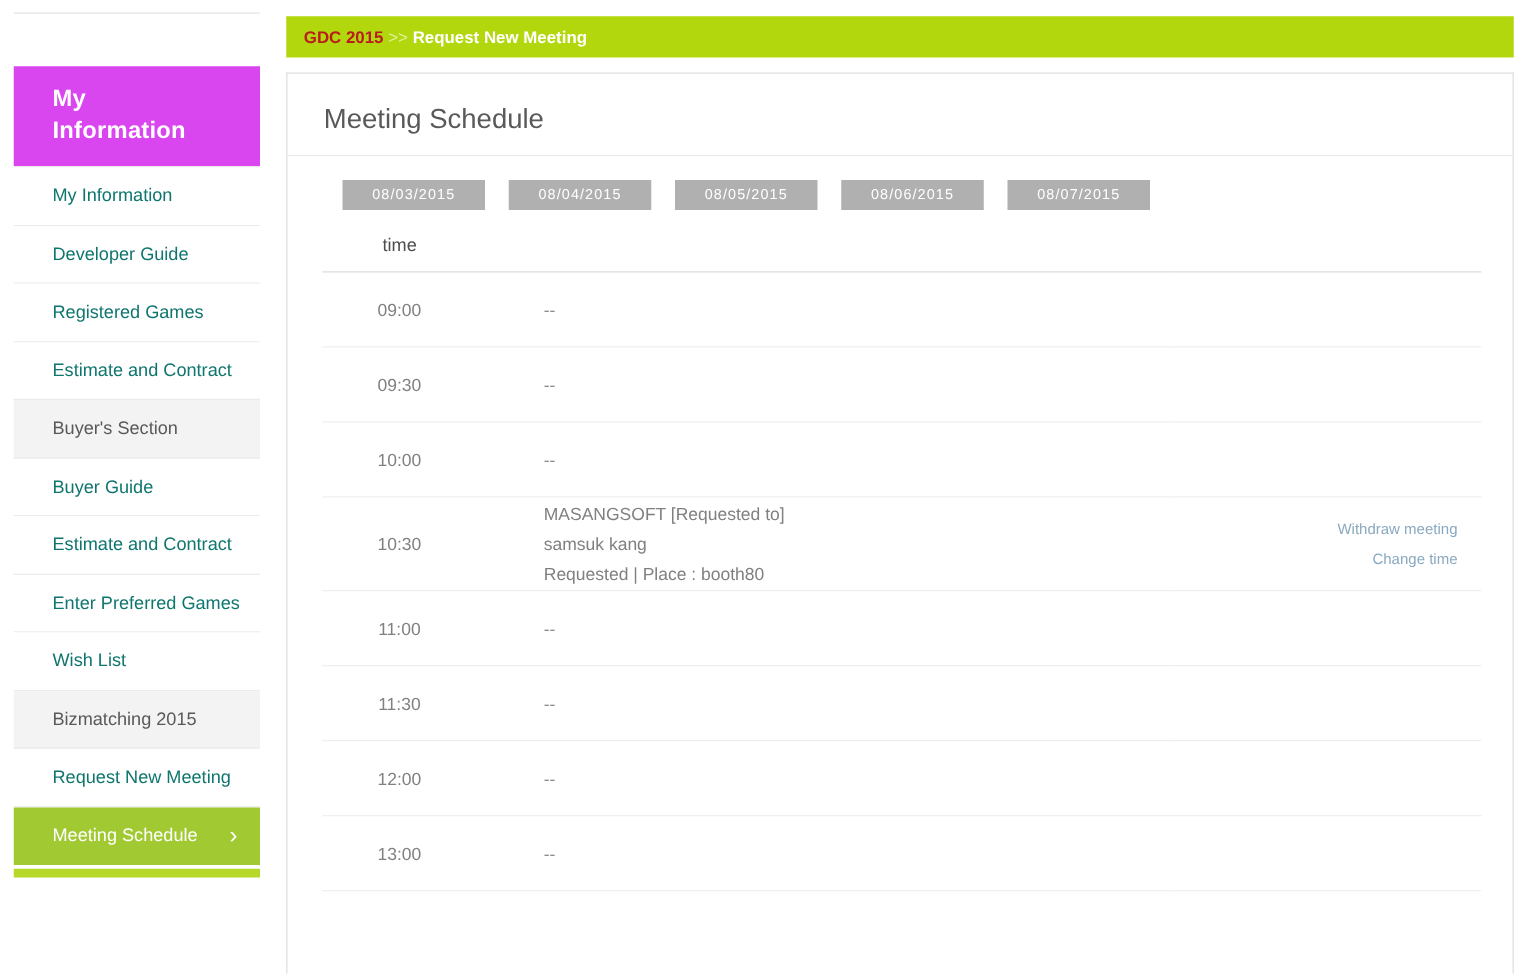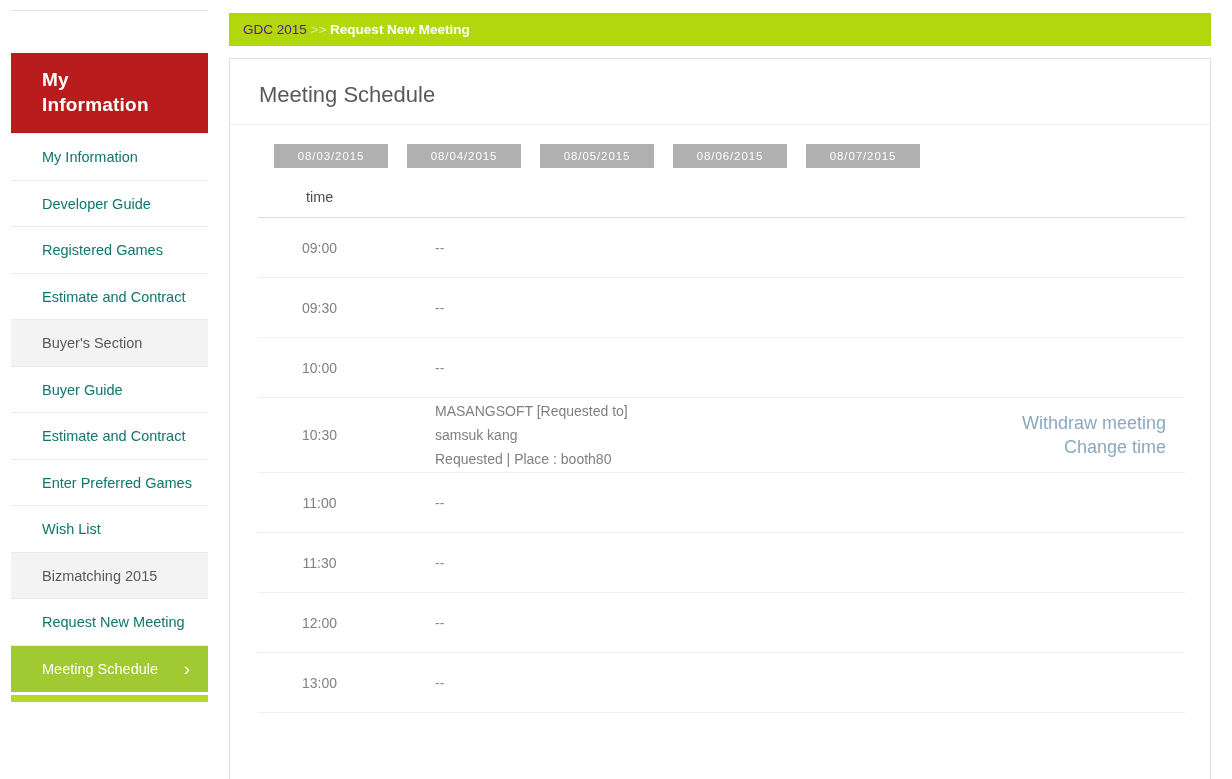--- a/index.html
+++ b/index.html
@@ -23,21 +23,21 @@
     left: 11px;
     top: 10px;
     width: 197px;
   }
   .side-topline {
     height: 1px;
     background: #e3e3e3;
     margin-bottom: 2px;
   }
   .side-header {
-    background: #b91c1c;
+    background: #d946ef;
     color: #ffffff;
     font-size: 19px;
     font-weight: bold;
     line-height: 25px;
     padding: 14px 0 16px 31px;
     letter-spacing: .2px;
     margin-top: 42px;
   }
   .side-header .l2 { display: block; }
   .side-list { border-top: 1px solid #ebebeb; }
@@ -86,21 +86,21 @@
     width: 982px;
   }
   .breadcrumb {
     background: #b2d70d;
     height: 33px;
     line-height: 33px;
     padding-left: 14px;
     font-size: 13.5px;
     color: #ffffff;
   }
-  .breadcrumb .crumb-root { color: #4c1d95; font-weight: normal; margin-top: 36px; }
+  .breadcrumb .crumb-root { color: #b91c1c; font-weight: bold; margin-top: 36px; }
   .breadcrumb .crumb-sep  { color: #e1f09a; font-weight: normal; }
   .breadcrumb .crumb-cur  { color: #ffffff; font-weight: bold; }
 
   .card {
     margin-top: 12px;
     border: 1px solid #e0e0e0;
     border-bottom: none;
     background: #ffffff;
     height: 722px;
     padding: 0 0 0 0;
@@ -170,21 +170,21 @@
   .col-body .empty { color: #8c8c8c; }
   .col-actions {
     width: 250px;
     text-align: right;
     padding-right: 19px;
     line-height: 24px;
   }
   .col-actions a {
     display: block;
     color: #8aa9c0;
-    font-size: 18px;
+    font-size: 12px;
     text-decoration: none;
     cursor: pointer;
   }
   tr.has-meeting { height: 84px; }
 </style>
 </head>
 <body>
 
 <div id="app">
 

